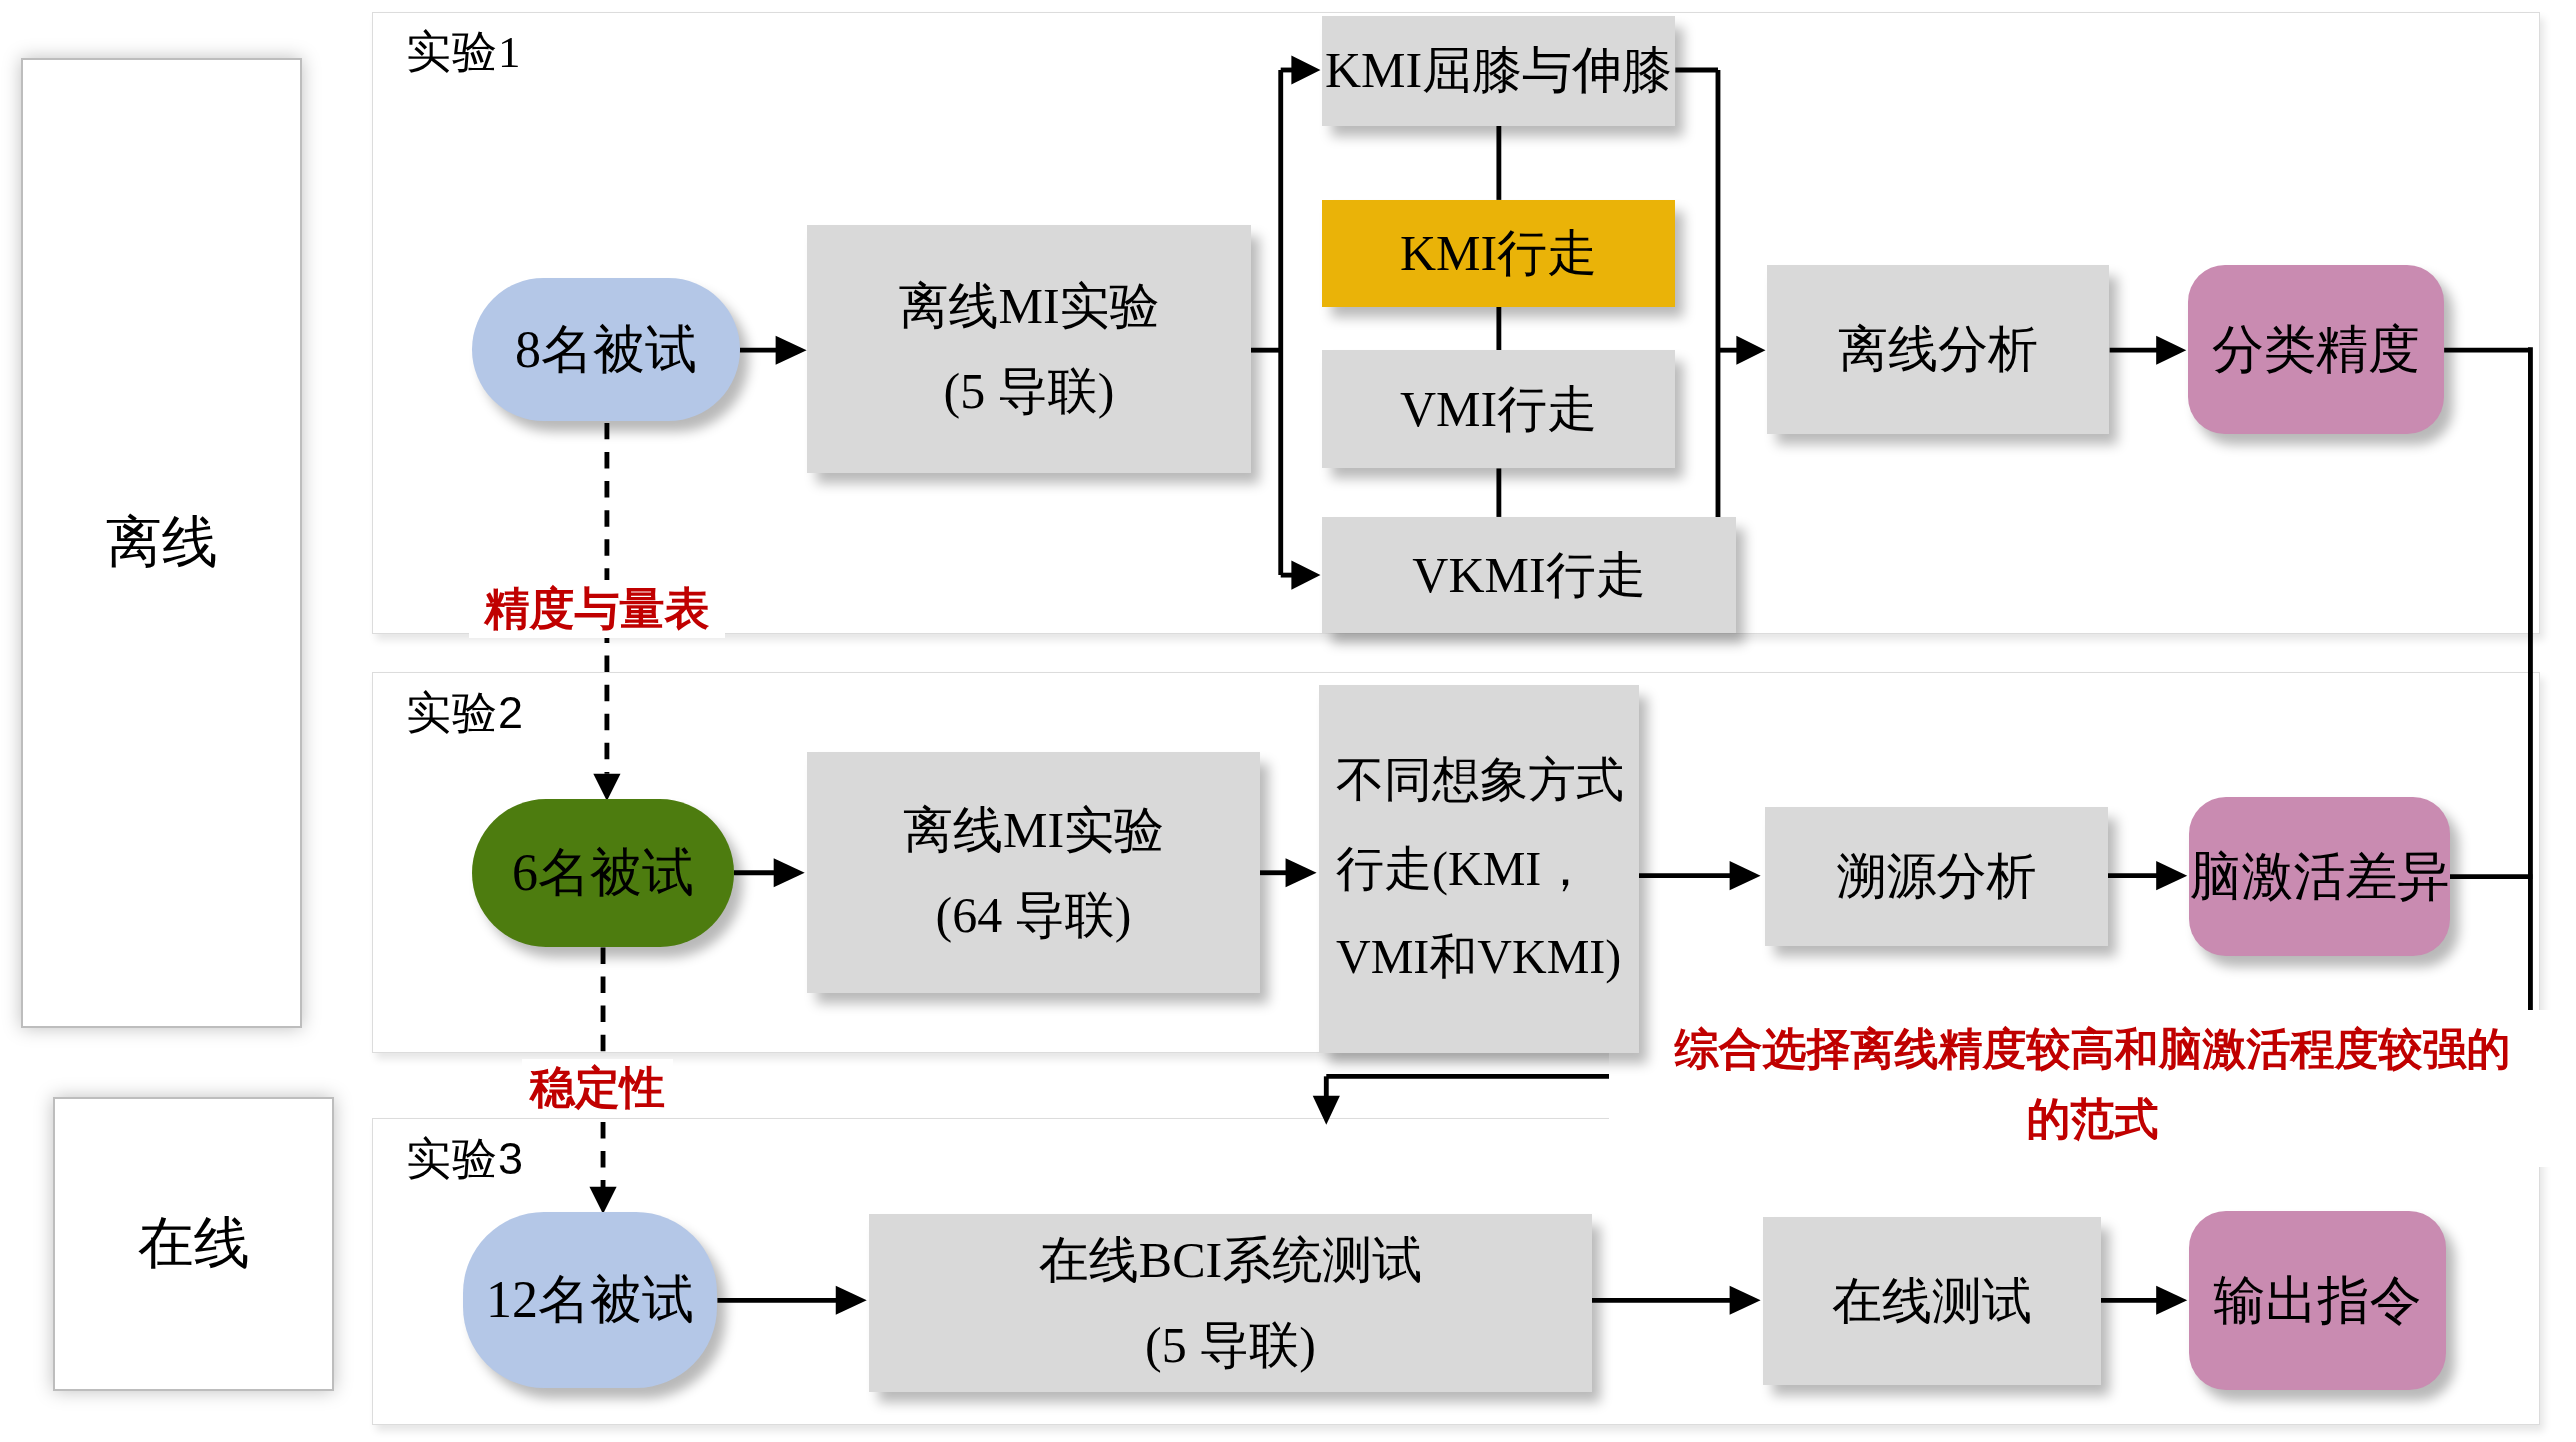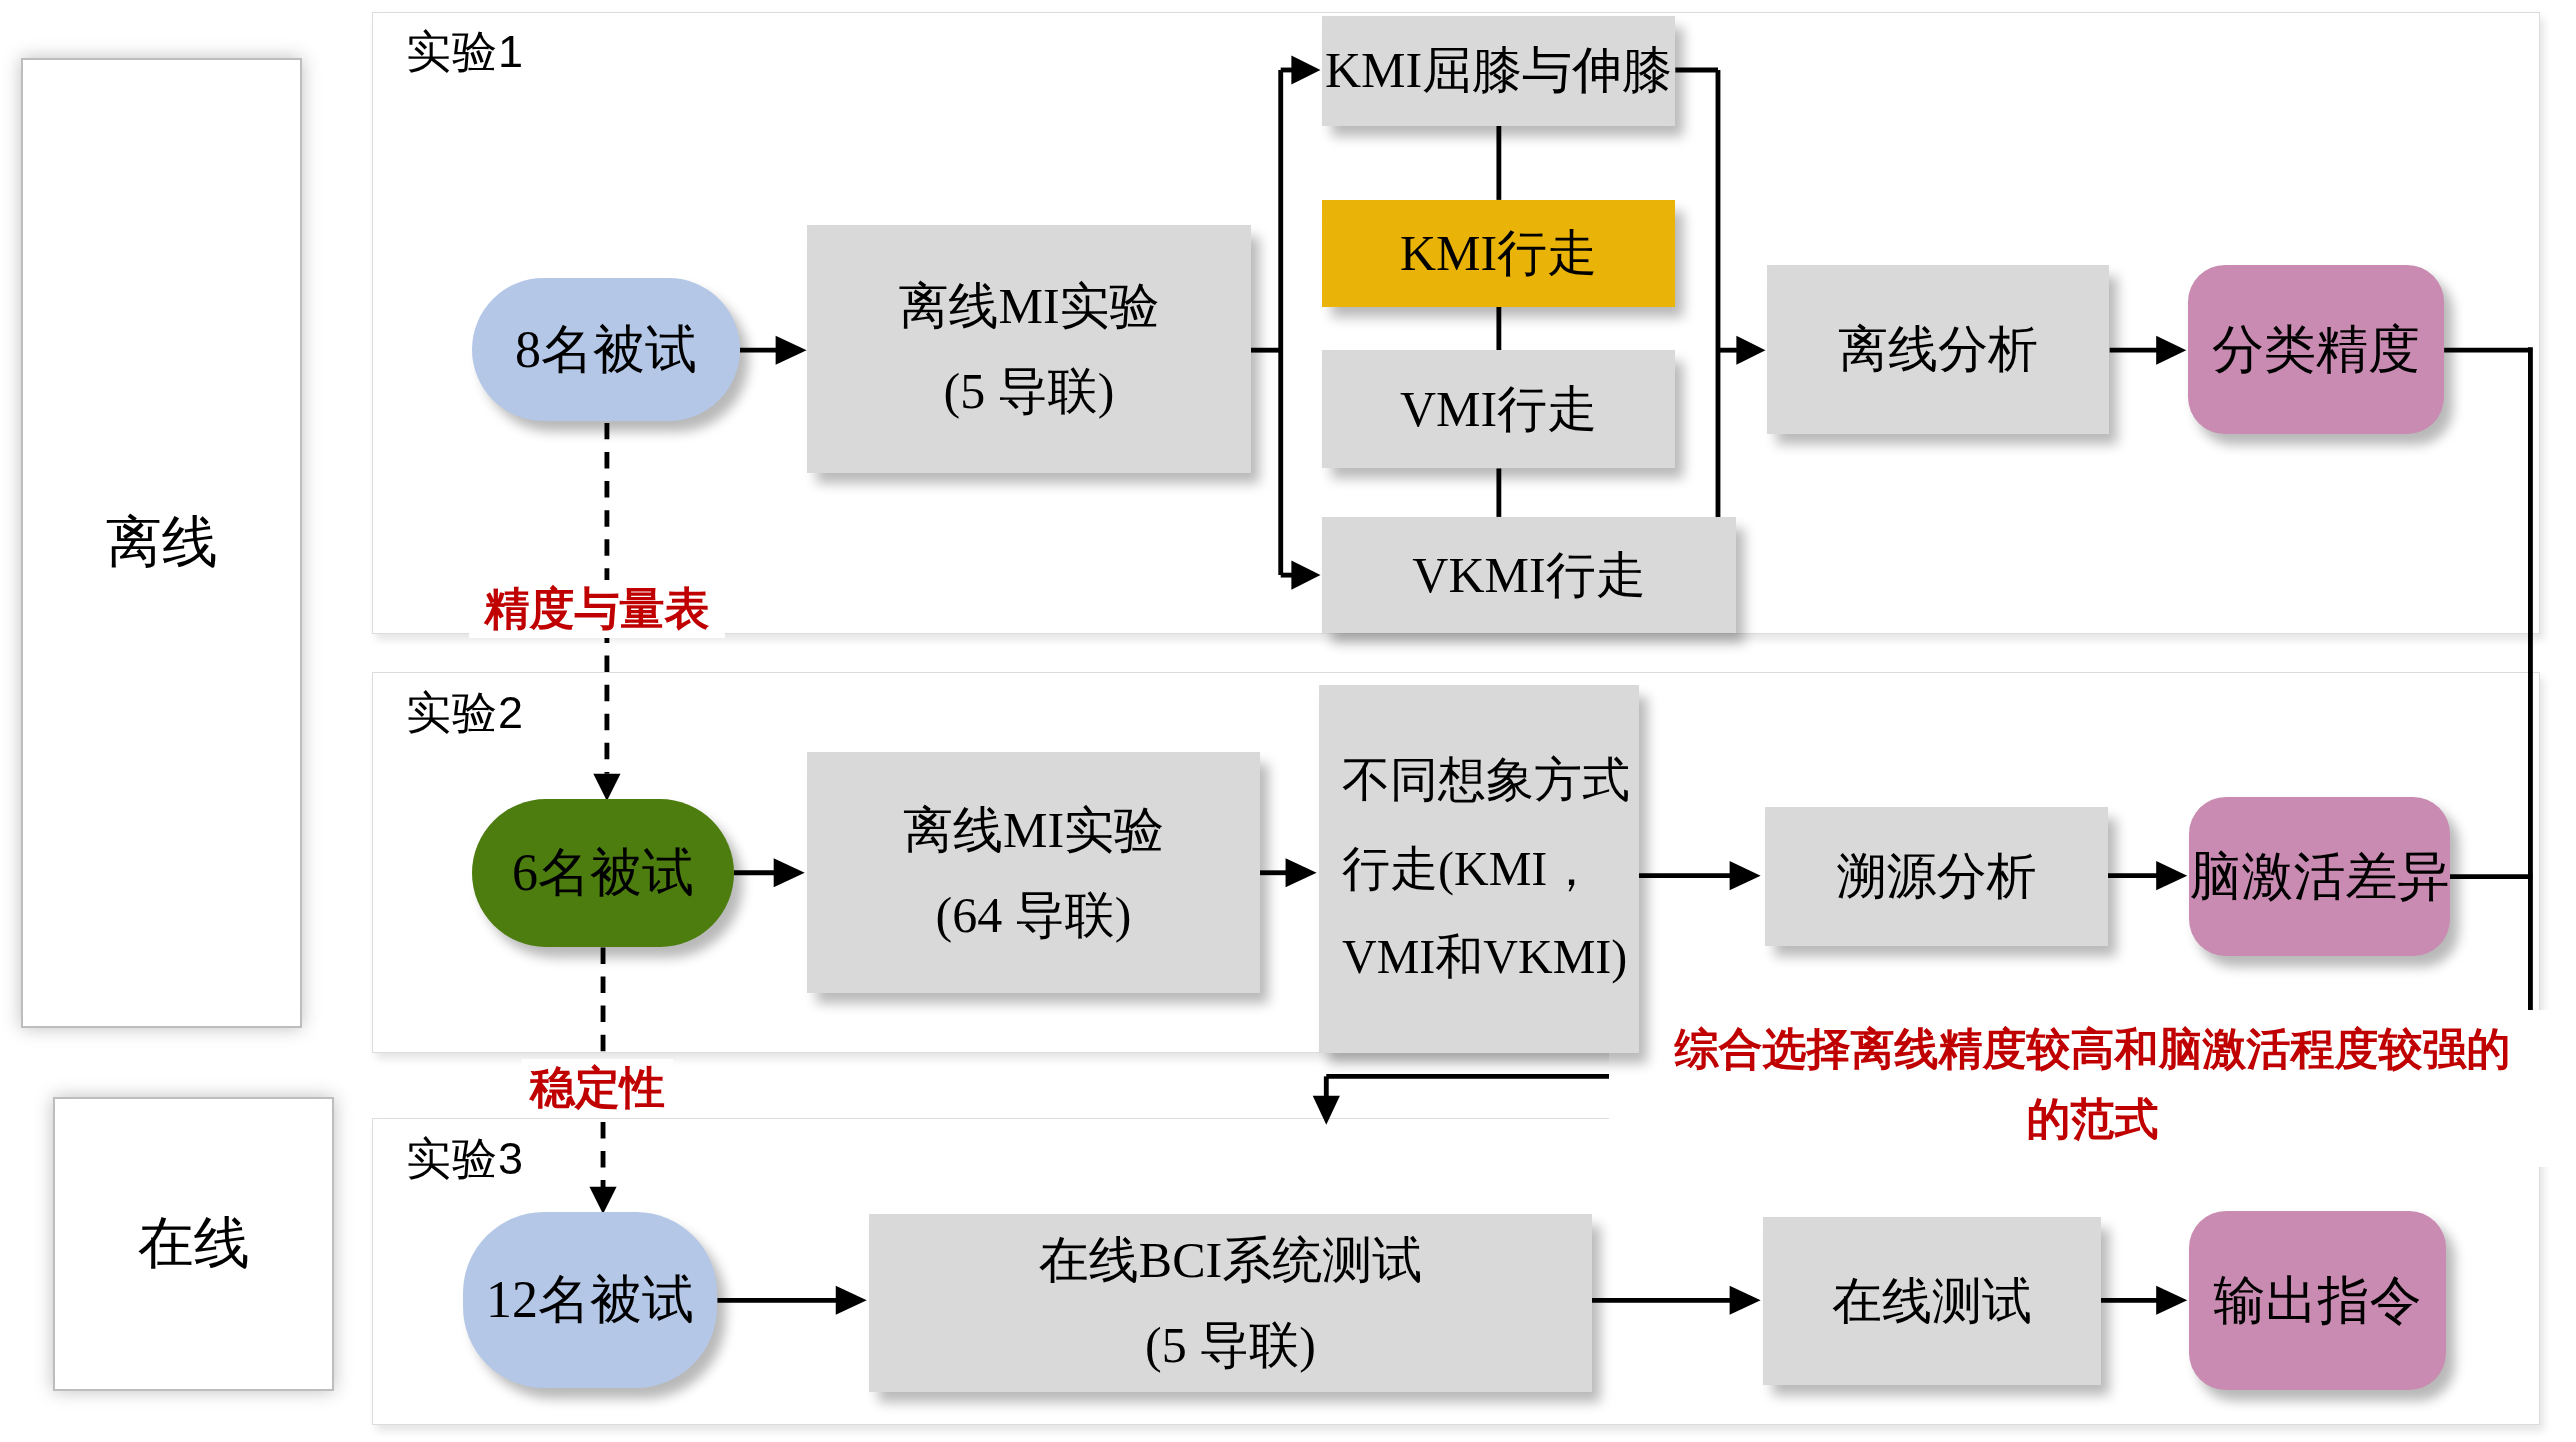--- a/index.html
+++ b/index.html
@@ -42,30 +42,30 @@
     position:absolute;z-index:5;display:flex;flex-direction:column;
     align-items:center;justify-content:center;text-align:center;color:#000;
     font-family:"Liberation Serif","DejaVu Serif",serif;
     box-shadow:8.7px 10.7px 11.6px rgba(0,0,0,0.28);
   }
   .subject{background:#b4c7e7;border-radius:81px;font-size:52px;}
   .process{background:#d9d9d9;font-size:50px;line-height:1.7;}
   .paradigm{background:#d9d9d9;font-size:50px;line-height:1.1;}
   .outcome{background:#c98bb1;border-radius:37px;font-size:52px;}
   .stim{
-    align-items:flex-start;text-align:left;padding-left:23px;
+    align-items:flex-start;text-align:left;padding-left:17px;
     font-size:48px;line-height:1.85;
   }
 </style>
 </head>
 <body>
 
 <div class="stage">
 
-  <div class="expbox" style="left:372px;top:11.6px;width:2168px;height:622px;">
+  <div class="expbox" style="left:372px;top:11.6px;width:2168px;height:622px;font-family:Liberation Serif, serif;">
     <div class="exp-title">实验1</div>
   </div>
   <div class="expbox" style="left:372px;top:672px;width:2168px;height:381px;">
     <div class="exp-title">实验2</div>
   </div>
   <div class="expbox" style="left:372px;top:1118px;width:2168px;height:307px;">
     <div class="exp-title">实验3</div>
   </div>
 
   <div class="sidebox" style="left:21.3px;top:58px;width:281px;height:970px;">

